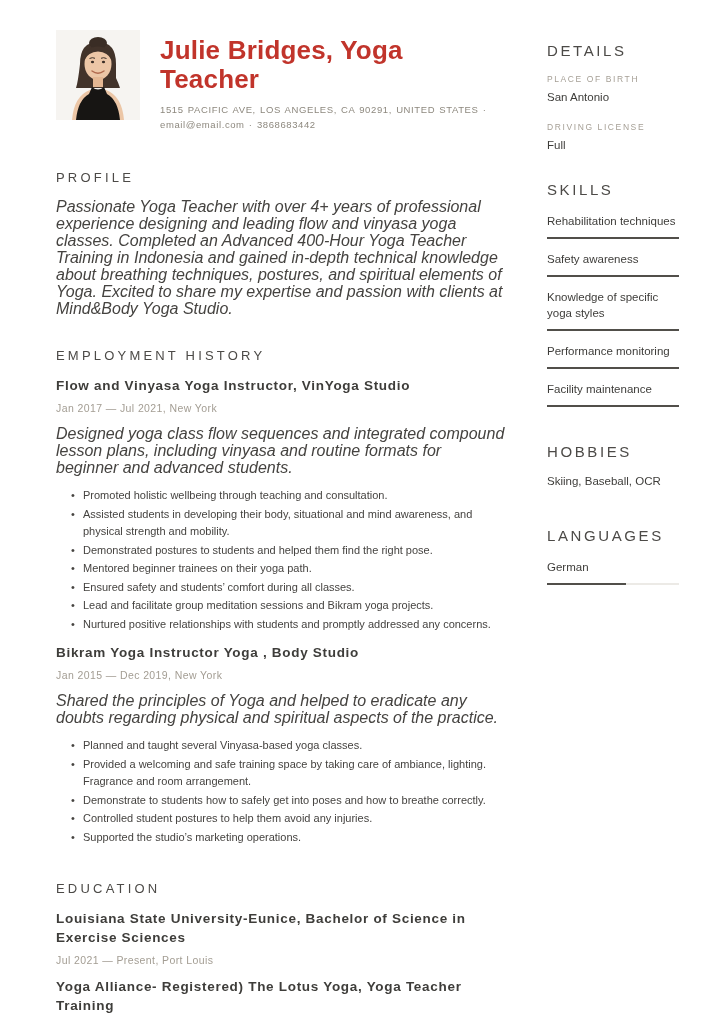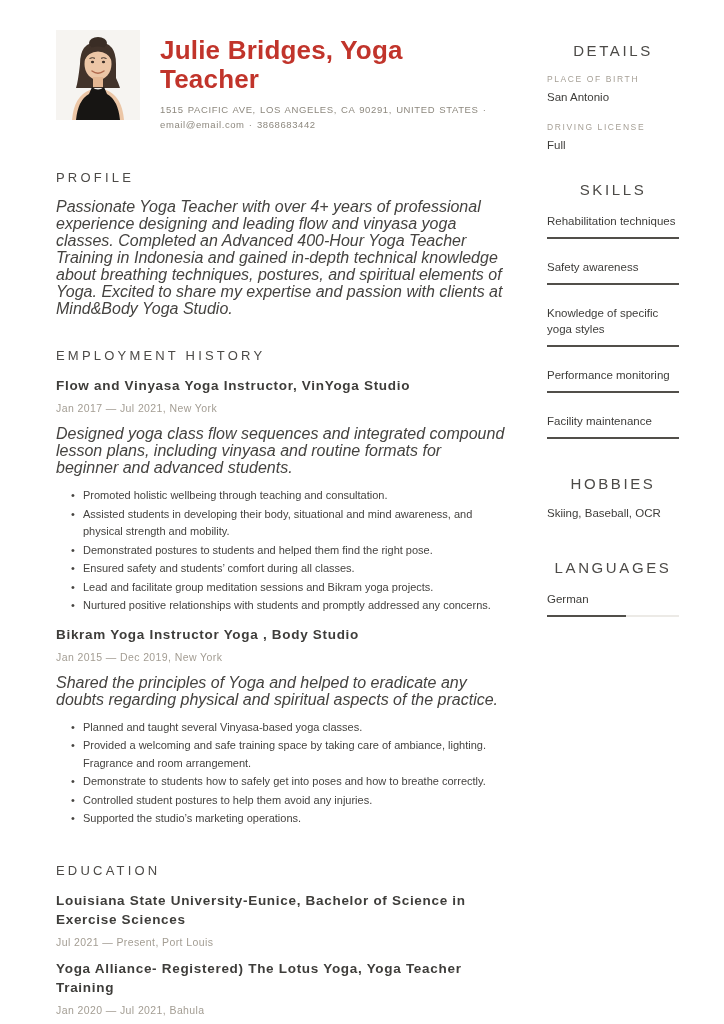--- a/index.html
+++ b/index.html
@@ -50,32 +50,31 @@
   ul.bullets li::before {
     content:"•"; position:absolute; left:15px; top:0; color:#454340; font-size:11px;
   }
   .education-sec { margin-top:35px; }
   .edu-title { margin-top:4px; }
   
   .sidebar { position:absolute; left:547px; top:42px; width:132px; }
   .side-sec-heading {
     font-size:15px; letter-spacing:2.6px; color:#4c4a47; font-weight:normal;
     margin-bottom:15px;
-    text-align:center;
   }
   .side-field-label {
     font-size:8.5px; letter-spacing:1.6px; color:#a59f95; margin-bottom:7px;
   }
   .side-field-value { font-size:11.5px; color:#3e3d3a; margin-bottom:19px; }
   .side-block { margin-bottom:30px; }
   .link-item {
     display:block; font-size:11.5px; color:#c1342b; line-height:16px;
     margin-bottom:12px; text-decoration:none; cursor:pointer;
   }
-  .skill-item { margin-bottom:20px; }
+  .skill-item { margin-bottom:12px; }
   .skill-name { font-size:11.5px; color:#3e3d3a; line-height:16px; margin-bottom:8px; }
   .bar-track { width:100%; height:2px; background:#eceae6; }
   .bar-fill { height:2px; background:#514f4a; }
   .hobbies-text { font-size:11.5px; color:#3e3d3a; }
 </style>
 </head>
 <body>
 
 <div class="page">
 
@@ -127,20 +126,21 @@
       <div class="sec-heading">EMPLOYMENT HISTORY</div>
 
       <div class="job">
         <div class="job-title">Flow and Vinyasa Yoga Instructor, VinYoga Studio</div>
         <div class="job-dates">Jan 2017 — Jul 2021, New York</div>
         <div class="para-italic job-summary">Designed yoga class flow sequences and integrated compound lesson plans, including vinyasa and routine formats for beginner and advanced students.</div>
         <ul class="bullets">
           <li>Promoted holistic wellbeing through teaching and consultation.</li>
           <li>Assisted students in developing their body, situational and mind awareness, and physical strength and mobility.</li>
           <li>Demonstrated postures to students and helped them find the right pose.</li>
+          <li>Mentored beginner trainees on their yoga path.</li>
           <li>Ensured safety and students’ comfort during all classes.</li>
           <li>Lead and facilitate group meditation sessions and Bikram yoga projects.</li>
           <li>Nurtured positive relationships with students and promptly addressed any concerns.</li>
         </ul>
       </div>
 
       <div class="job">
         <div class="job-title">Bikram Yoga Instructor Yoga ,  Body Studio</div>
         <div class="job-dates">Jan 2015 — Dec 2019, New York</div>
         <div class="para-italic job-summary">Shared the principles of Yoga and helped to eradicate any doubts regarding physical and spiritual aspects of the practice.</div>

